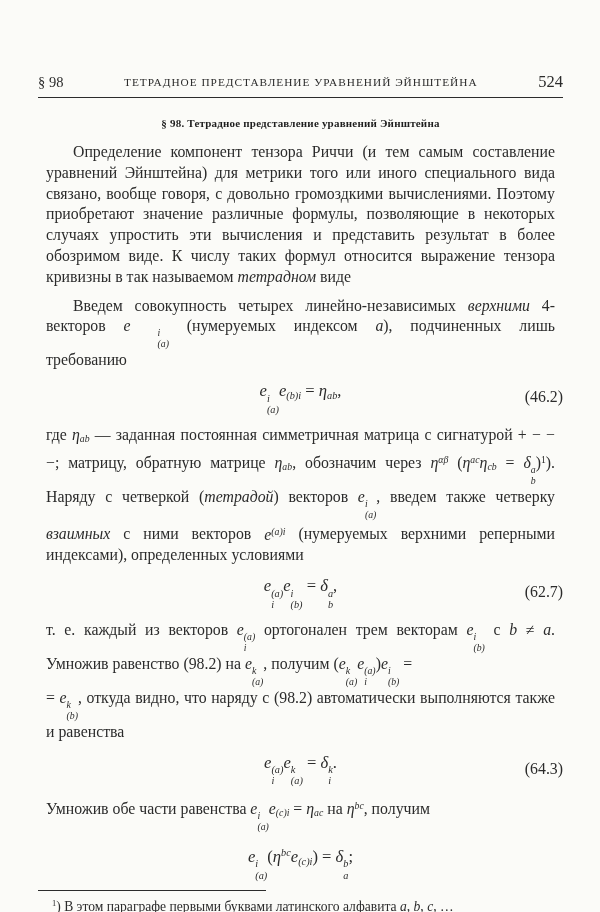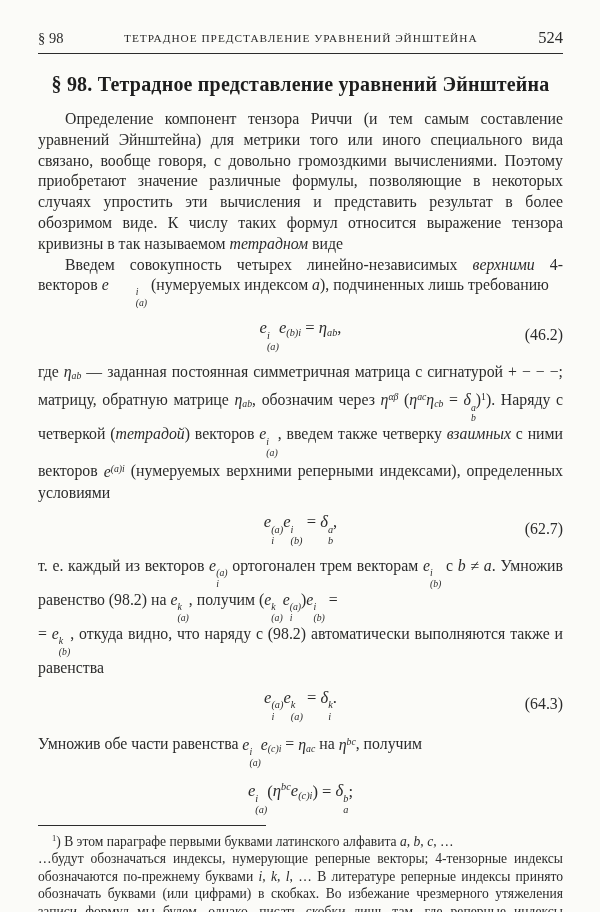--- a/index.html
+++ b/index.html
@@ -11,36 +11,37 @@
     font-family:"Liberation Serif","DejaVu Serif",serif;
     overflow:hidden;
     box-sizing:border-box;
     padding:28px 37px 0 38px;
   }
   
   .runhead{
     display:flex;justify-content:space-between;align-items:baseline;
     border-bottom:1.4px solid #2c2c2c;
     padding-bottom:5px;
+    margin-top:44px;
   }
   .rh-sec{font-size:14.5px;}
   .rh-title{font-size:11.3px;letter-spacing:1px;transform:translateY(-1px);}
   .rh-page{font-size:16.5px;}
   
   .sec-title{
     margin:19px 0 0 0;
     text-align:center;
-    font-size:20px;
+    font-size:11px;
     font-weight:bold;
     color:#1e1e1e;
     letter-spacing:.2px;
   }
   
   .para{
-    margin:0;
+    margin:8px;
     font-size:15.8px;
     line-height:20.8px;
     text-align:justify;
   }
   .para.first{margin-top:13px;}
   .ind{text-indent:27px;}
   
   i{font-style:italic;}
   .m{white-space:nowrap;}
   .s-sup{font-size:.62em;vertical-align:.55em;font-style:italic;}

